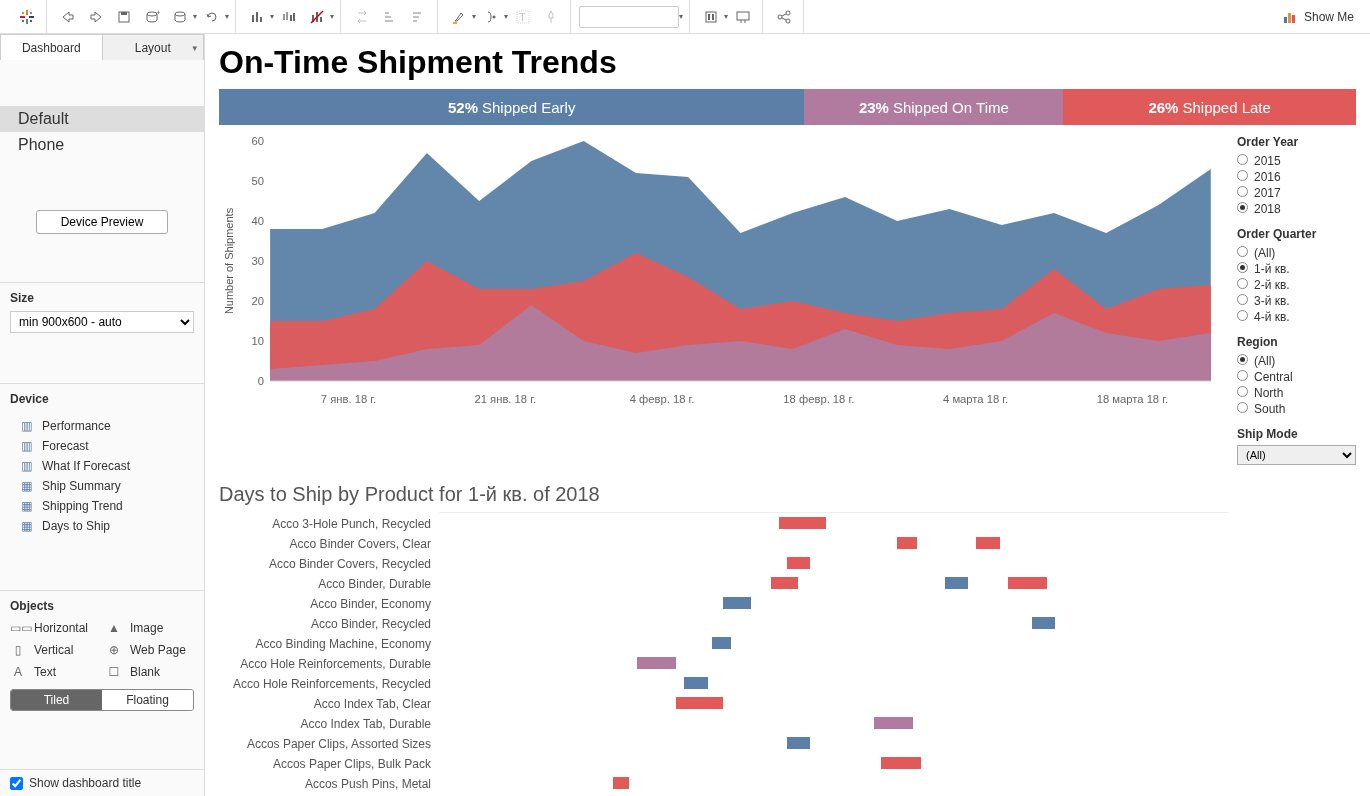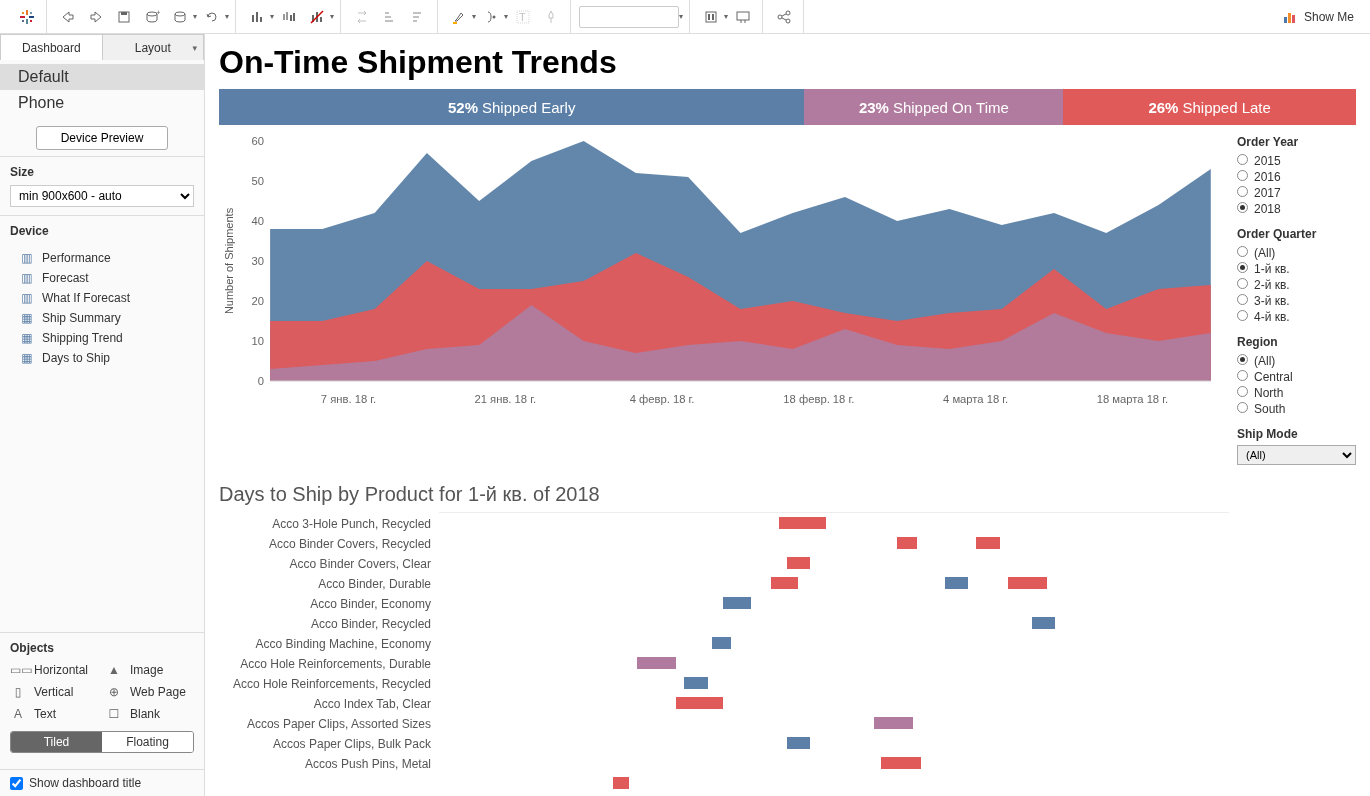--- a/index.html
+++ b/index.html
@@ -14,21 +14,21 @@
 .tb-btn svg { width: 16px; height: 16px; }
 .tb-caret { font-size: 8px; color: #666; margin-left: -2px; }
 .toolbar-spacer { flex: 1; }
 .show-me { display: flex; align-items: center; gap: 6px; padding: 0 8px; cursor: pointer; }
 .tb-input { width: 100px; height: 22px; border: 1px solid #ccc; border-radius: 2px; }
 
 
 .main { flex: 1; display: flex; overflow: hidden; }
 
 
-.sidebar { width: 205px; border-right: 1px solid #ddd; display: flex; flex-direction: column; background: #fafafa; }
+.sidebar { width: 205px; border-right: 1px solid #ddd; display: flex; flex-direction: column; background: #fafafa; gap: 42px; }
 .tabs { display: flex; height: 26px; }
 .tab { flex: 1; display: flex; align-items: center; justify-content: center; border: 1px solid #ccc; border-bottom: none; background: #f0f0f0; font-size: 12px; cursor: pointer; position: relative; }
 .tab:first-child { border-right: none; background: #fff; }
 .tab .caret { position: absolute; right: 6px; font-size: 9px; color: #666; }
 .device-list { padding: 4px 0; }
 .device-item { padding: 4px 18px; font-size: 16px; cursor: pointer; }
 .device-item.active { background: #ddd; }
 .device-preview-btn { margin: 6px auto; display: block; padding: 4px 24px; border: 1px solid #aaa; border-radius: 3px; background: #fff; font-size: 12px; cursor: pointer; }
 
 .section { border-top: 1px solid #ddd; padding: 8px 10px; }
@@ -469,29 +469,30 @@
             <select class="ship-mode-select"><option>(All)</option></select>
           </div>
         </div>
       </div>
 
       <div class="gantt-title">Days to Ship by Product for 1-й кв. of 2018</div>
       <div class="gantt-wrap">
         <div class="gantt-chart">
           <div class="gantt-labels" id="gantt-labels">
               <div class="gantt-label">Acco 3-Hole Punch, Recycled</div>
+              <div class="gantt-label">Acco Binder Covers, Clear</div>
               <div class="gantt-label">Acco Binder Covers, Recycled</div>
-              <div class="gantt-label">Acco Binder Covers, Clear</div>
               <div class="gantt-label">Acco Binder, Durable</div>
               <div class="gantt-label">Acco Binder, Economy</div>
               <div class="gantt-label">Acco Binder, Recycled</div>
               <div class="gantt-label">Acco Binding Machine, Economy</div>
               <div class="gantt-label">Acco Hole Reinforcements, Durable</div>
               <div class="gantt-label">Acco Hole Reinforcements, Recycled</div>
               <div class="gantt-label">Acco Index Tab, Clear</div>
+              <div class="gantt-label">Acco Index Tab, Durable</div>
               <div class="gantt-label">Accos Paper Clips, Assorted Sizes</div>
               <div class="gantt-label">Accos Paper Clips, Bulk Pack</div>
               <div class="gantt-label">Accos Push Pins, Metal</div>
             </div>
           <div style="flex:1; display:flex; flex-direction:column;">
             <div class="gantt-plot" id="gantt-plot">
                 <div class="gantt-row">
                   <div class="gantt-bar" style="left: 43%; width: 6%; background: rgb(225, 90, 90);"></div>
                 </div>
                 <div class="gantt-row">

